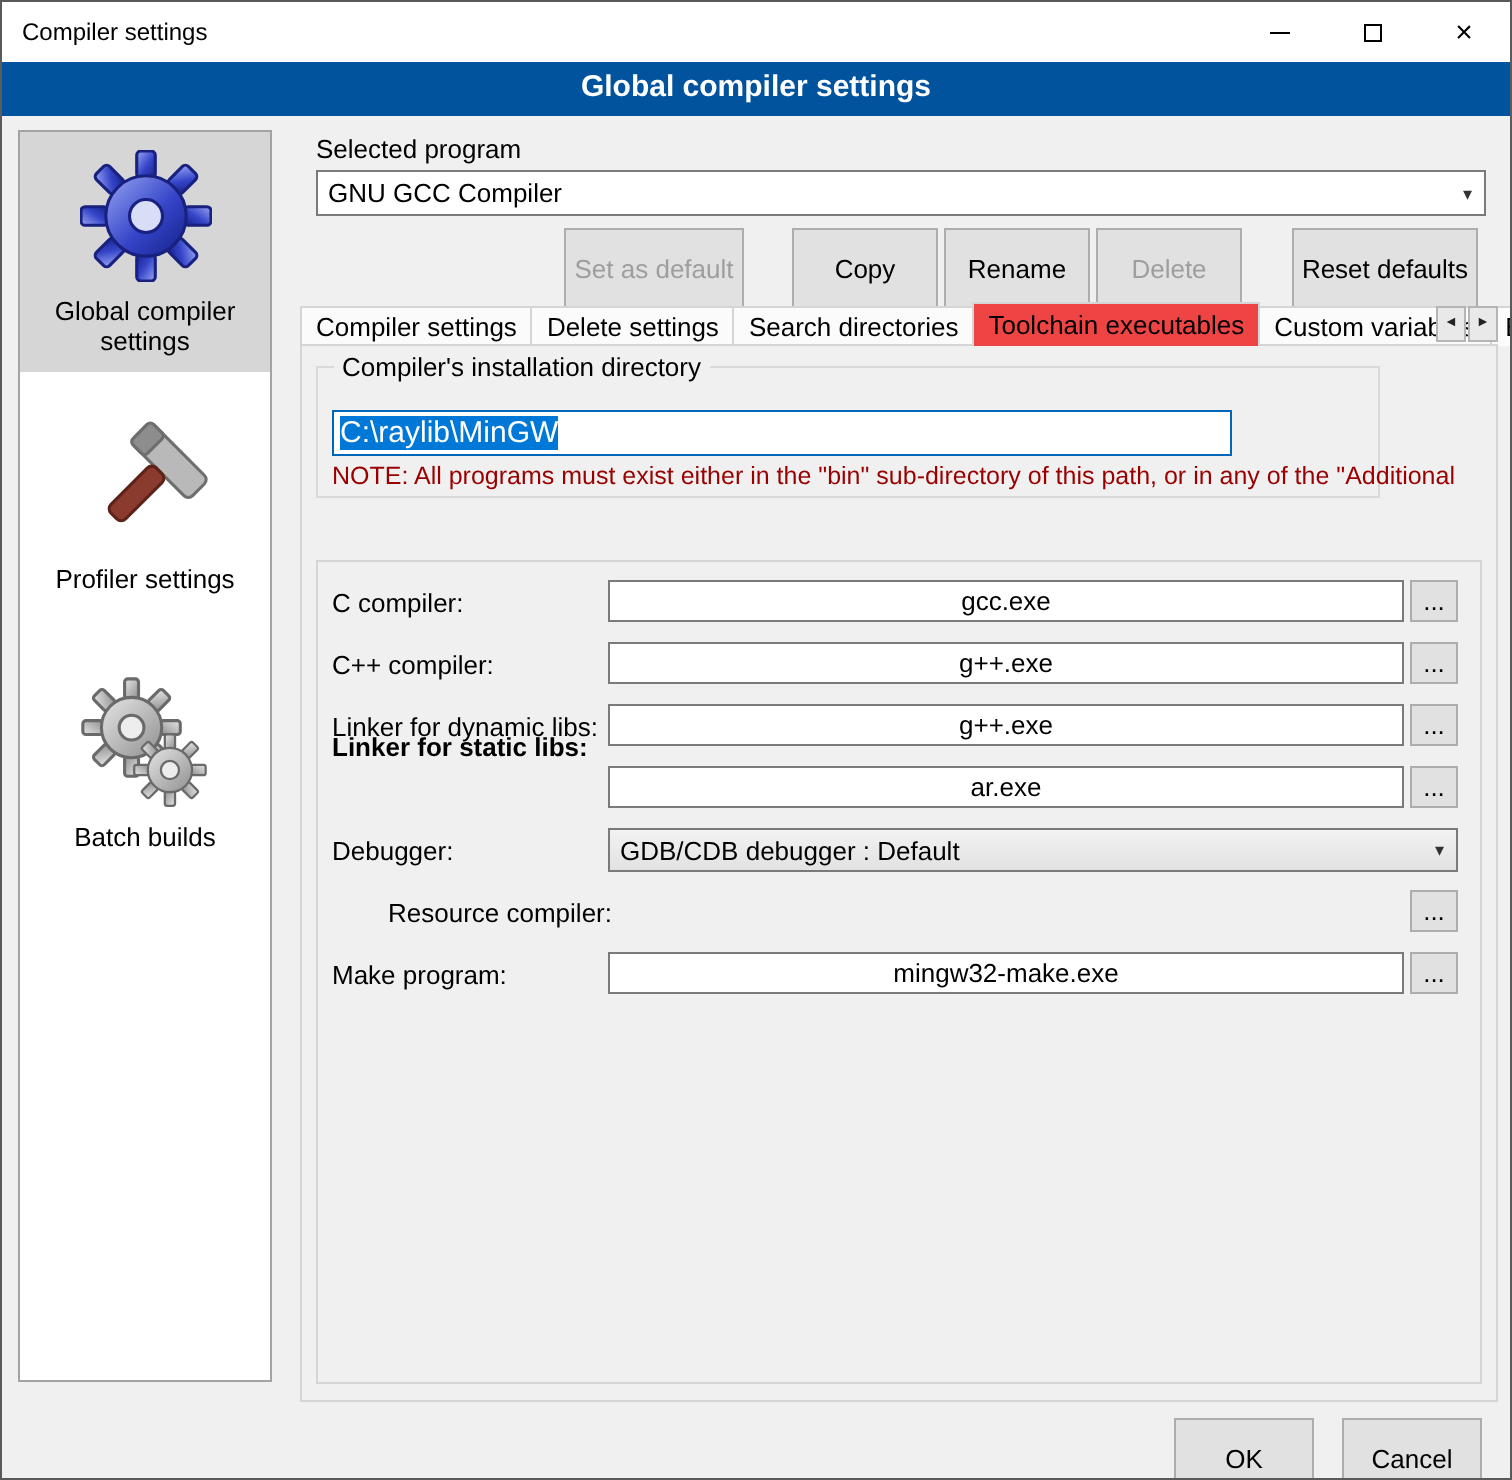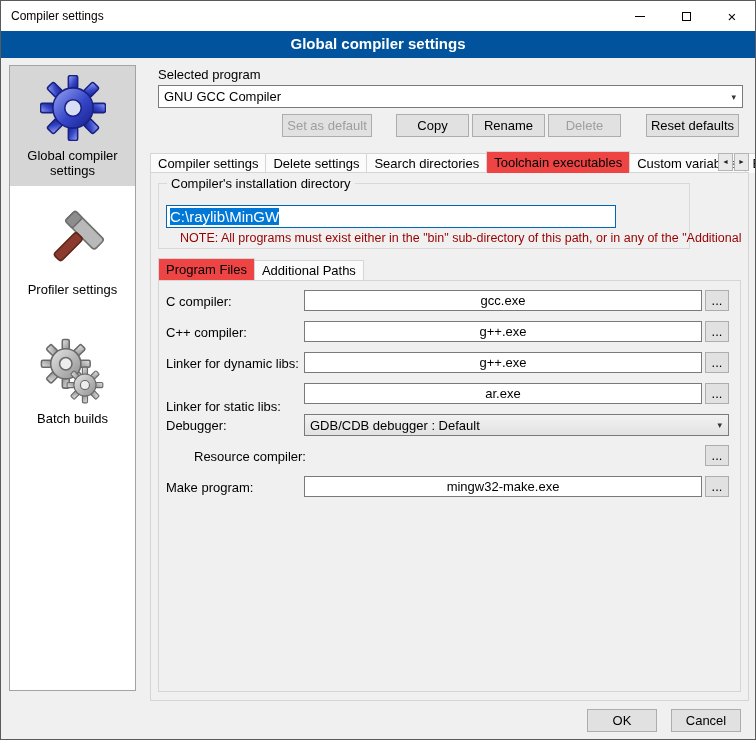--- a/index.html
+++ b/index.html
@@ -28,21 +28,21 @@
   .sidebar { position:absolute; left:8px; top:64px; width:127px; height:626px;
              background:#ffffff; border:1px solid #a3a3a3; overflow:hidden; }
   .side-item { display:flex; flex-direction:column; align-items:center; text-align:center;
                padding:9px 4px 8px 4px; cursor:default; }
   .side-item.selected { background:#d6d6d6; }
   .side-item .sicon { width:66px; height:66px; margin-bottom:7px; }
   .side-item .slabel { font-size:13px; line-height:15px; }
   .side-item + .side-item { margin-top:14px; }
 
   
-  .btn { position:absolute; height:23px; background:#e1e1e1; border:1px solid #adadad;
+  .btn { position:absolute; height:40px; background:#e1e1e1; border:1px solid #adadad;
          font-size:13px; font-family:inherit; text-align:center; line-height:21px; cursor:default; }
   .btn.disabled { color:#9e9e9e; }
   .combo { position:absolute; height:23px; background:#fff; border:1px solid #7a7a7a;
            display:flex; align-items:center; justify-content:space-between; padding:0 6px 0 5px; }
   .combo.gray { background:linear-gradient(#f2f2f2,#e2e2e2); }
   .combo .chev { font-size:9px; color:#333; }
   input.text { position:absolute; height:21px; border:1px solid #7a7a7a; background:#fff;
                font-family:inherit; font-size:13px; padding:0 4px;text-align:center; }
   .label { position:absolute; font-size:13px; }
 
@@ -60,21 +60,21 @@
 
   
   .groupbox { position:absolute; left:157px; top:182px; width:532px; height:66px;
               border:1px solid #d9d9d9; z-index:2; }
   .groupbox .legend { position:absolute; top:-8px; left:8px; background:#f0f0f0; padding:0 4px; font-size:13px; }
 
   .fake-input { position:absolute; left:165px; top:204px; width:450px; height:23px; background:#fff;
                 border:1px solid #0066b8; display:flex; align-items:center; padding:0 3px; z-index:4; }
   .fake-input .sel { background:#0078d7; color:#fff; font-size:15px; }
 
-  .note { position:absolute; left:179px; top:230px; width:576px; color:#990000; font-size:12.5px;
+  .note { position:absolute; left:165px; top:230px; width:576px; color:#990000; font-size:12.5px;
           white-space:nowrap; overflow:hidden; z-index:4; }
 
   .subtabstrip { position:absolute; left:157px; top:257px; height:22px; display:flex; align-items:flex-end; z-index:4; }
   .sub-panel { left:157px; top:279px; width:583px; height:412px; z-index:3; }
 
   .browse { width:24px; }
 
   
   .footer-btn { top:708px; width:70px; }
 </style>
@@ -205,39 +205,35 @@
   </div>
 
   <div class="fake-input">
     <span class="sel">C:\raylib\MinGW</span>
   </div>
   <button class="btn browse" style="left:619px; top:205px; height:21px; line-height:19px;">...</button>
   <button class="btn" style="left:647px; top:205px; width:76px; height:21px; line-height:19px;">Auto-detect</button>
 
   <div class="note">NOTE: All programs must exist either in the "bin" sub-directory of this path, or in any of the "Additional</div>
 
-  <div class="subtabstrip">
-    <div class="tab active">Program Files</div>
-    <div class="tab">Additional Paths</div>
-  </div>
   <div class="panel sub-panel"></div>
 
   <div class="label" style="left:165px; top:293px; z-index:5;">C compiler:</div>
   <input class="text" style="left: 303px; top: 289px; width: 398px; z-index: 5;" value="gcc.exe">
   <button class="btn browse" style="left:704px; top:289px; height:21px; line-height:19px; z-index:5;">...</button>
 
   <div class="label" style="left:165px; top:324px; z-index:5;">C++ compiler:</div>
   <input class="text" style="left: 303px; top: 320px; width: 398px; z-index: 5;" value="g++.exe">
   <button class="btn browse" style="left:704px; top:320px; height:21px; line-height:19px; z-index:5;">...</button>
 
   <div class="label" style="left:165px; top:355px; z-index:5;">Linker for dynamic libs:</div>
   <input class="text" style="left: 303px; top: 351px; width: 398px; z-index: 5;" value="g++.exe">
   <button class="btn browse" style="left:704px; top:351px; height:21px; line-height:19px; z-index:5;">...</button>
 
-  <div class="label" style="left:165px; top:398px; z-index:5;">Linker for static libs:</div>
+  <div class="label" style="left:165px; top:365px; z-index:5;font-weight:bold;">Linker for static libs:</div>
   <input class="text" style="left: 303px; top: 382px; width: 398px; z-index: 5;" value="ar.exe">
   <button class="btn browse" style="left:704px; top:382px; height:21px; line-height:19px; z-index:5;">...</button>
 
   <div class="label" style="left:165px; top:417px; z-index:5;">Debugger:</div>
   <div class="combo gray" style="left:303px; top:413px; width:425px; height:22px; z-index:5;">
     <span>GDB/CDB debugger : Default</span>
     <span class="chev">▾</span>
   </div>
 
   <div class="label" style="left:165px; top:448px; z-index:5;margin-left:28px;">Resource compiler:</div>

